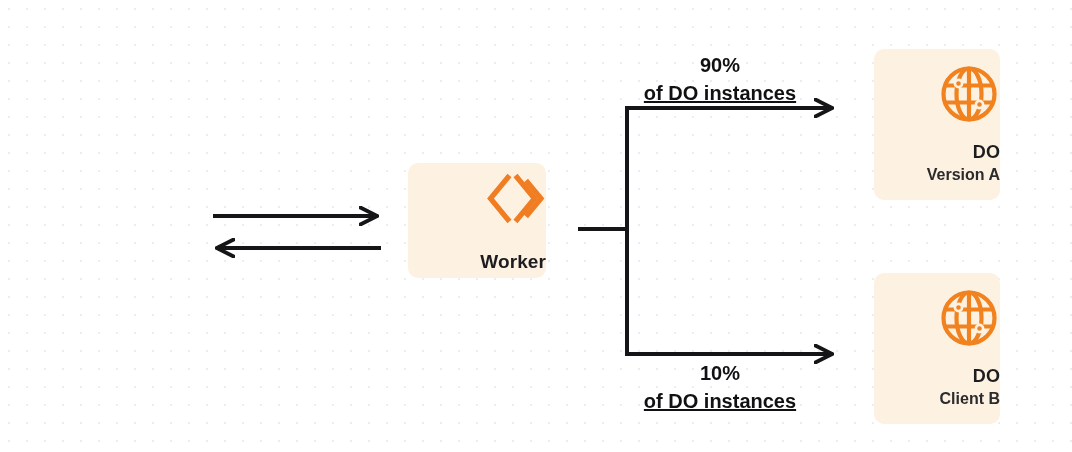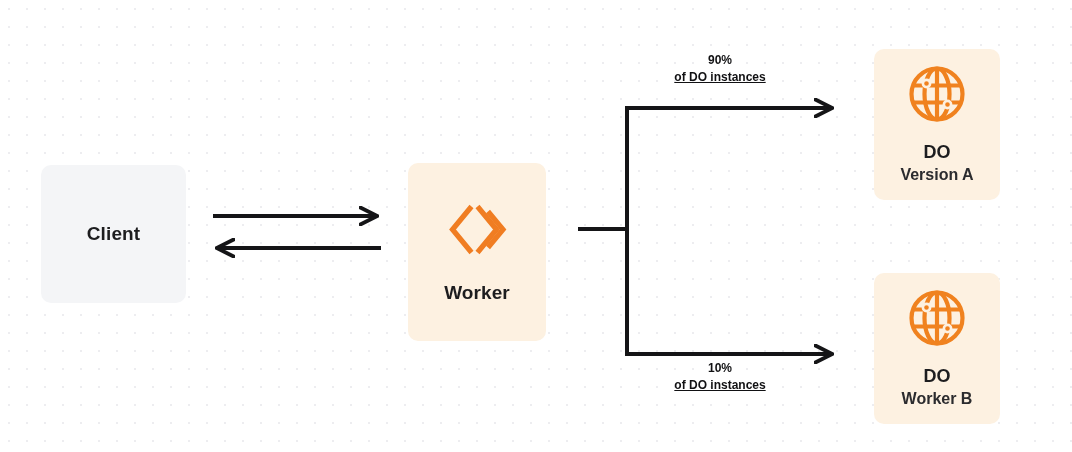--- a/index.html
+++ b/index.html
@@ -23,35 +23,35 @@
     background-position: 8px 8px;
   }
 
   
   .node {
     position: absolute;
     box-sizing: border-box;
     border-radius: 10px;
     display: flex;
     flex-direction: column;
-    align-items: center;
+    align-items: flex-end;
     justify-content: center;
   }
   .node-client {
     left: 41px;
     top: 165px;
     width: 145px;
     height: 138px;
     background: #f4f5f7;
   }
   .node-worker {
     left: 408px;
     top: 163px;
     width: 138px;
-    height: 178px;
+    height: 115px;
     background: #fdf1e1;
   }
   .node-do-a {
     left: 874px;
     top: 49px;
     width: 126px;
     height: 151px;
     background: #fdf1e1;
   }
   .node-do-b {
@@ -96,21 +96,21 @@
     width: 1072px;
     height: 452px;
     pointer-events: none;
   }
 
   
   .edge-label {
     position: absolute;
     text-align: center;
     color: #111113;
-    font-size: 12px;
+    font-size: 20px;
     font-weight: bold;
     line-height: 1.38;
   }
   .edge-label-top {
     left: 628px;
     top: 52px;
     width: 184px;
   }
   .edge-label-bottom {
     left: 628px;
@@ -168,23 +168,20 @@
   <div class="edge-label edge-label-top">
     <span class="pct">90%</span>
     <span class="sub">of DO instances</span>
   </div>
 
   <div class="edge-label edge-label-bottom">
     <span class="pct">10%</span>
     <span class="sub">of DO instances</span>
   </div>
 
-  <div class="node node-client">
-    <span class="node-title node-title-lg">Client</span>
-  </div>
 
   <div class="node node-worker">
     <span class="node-icon">
       <svg width="62" height="62" viewBox="0 0 62 62" xmlns="http://www.w3.org/2000/svg">
 
         <path d="M25.5 7.5 L6.5 30.5 L25.5 53.5" fill="none" stroke="#f07d22" stroke-width="5.2" stroke-linecap="butt" stroke-linejoin="miter"></path>
 
         <path d="M31.5 7.5 L50.5 30.5 L31.5 53.5" fill="none" stroke="#f07d22" stroke-width="5.2" stroke-linecap="butt" stroke-linejoin="miter"></path>
 
         <path d="M42.0 12.5 L57.0 30.5 L42.0 48.5" fill="none" stroke="#f07d22" stroke-width="5.2" stroke-linecap="butt" stroke-linejoin="miter"></path>
@@ -215,16 +212,16 @@
         <circle cx="31" cy="31" r="25.5" fill="none" stroke="#f0821f" stroke-width="4.2"></circle>
         <line x1="7.5" y1="22.5" x2="54.5" y2="22.5" stroke="#f0821f" stroke-width="4.2"></line>
         <line x1="7.5" y1="39.5" x2="54.5" y2="39.5" stroke="#f0821f" stroke-width="4.2"></line>
         <line x1="31" y1="5.5" x2="31" y2="56.5" stroke="#f0821f" stroke-width="4.2"></line>
         <ellipse cx="31" cy="31" rx="12.5" ry="25.5" fill="none" stroke="#f0821f" stroke-width="4.2"></ellipse>
         <circle cx="20.5" cy="20.5" r="3.6" fill="#f0821f" stroke="#fdf1e1" stroke-width="2.6"></circle>
         <circle cx="41.5" cy="41.5" r="3.6" fill="#f0821f" stroke="#fdf1e1" stroke-width="2.6"></circle>
       </svg>
     </span>
     <span class="node-title">DO</span>
-    <span class="node-subtitle">Worker B</span>
+    <span class="node-subtitle">Client B</span>
   </div>
 
 </div>
 
 </body></html>

